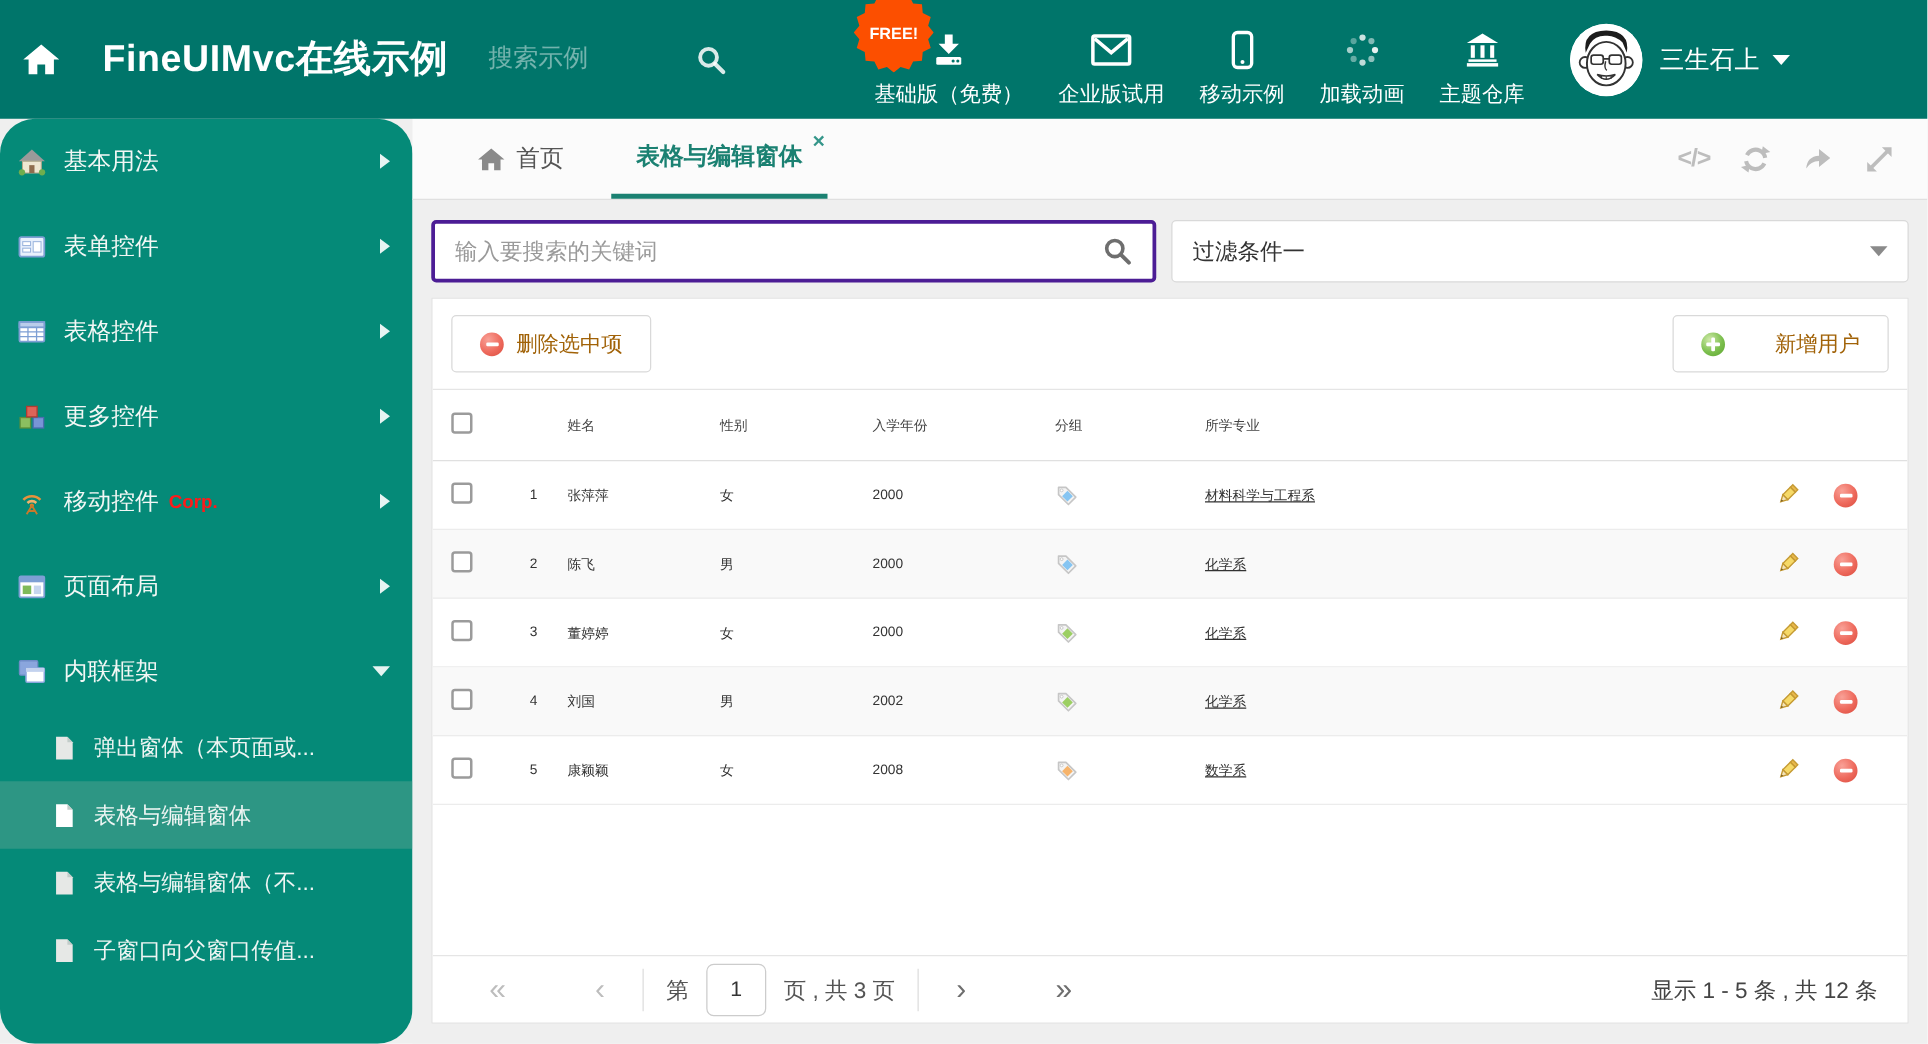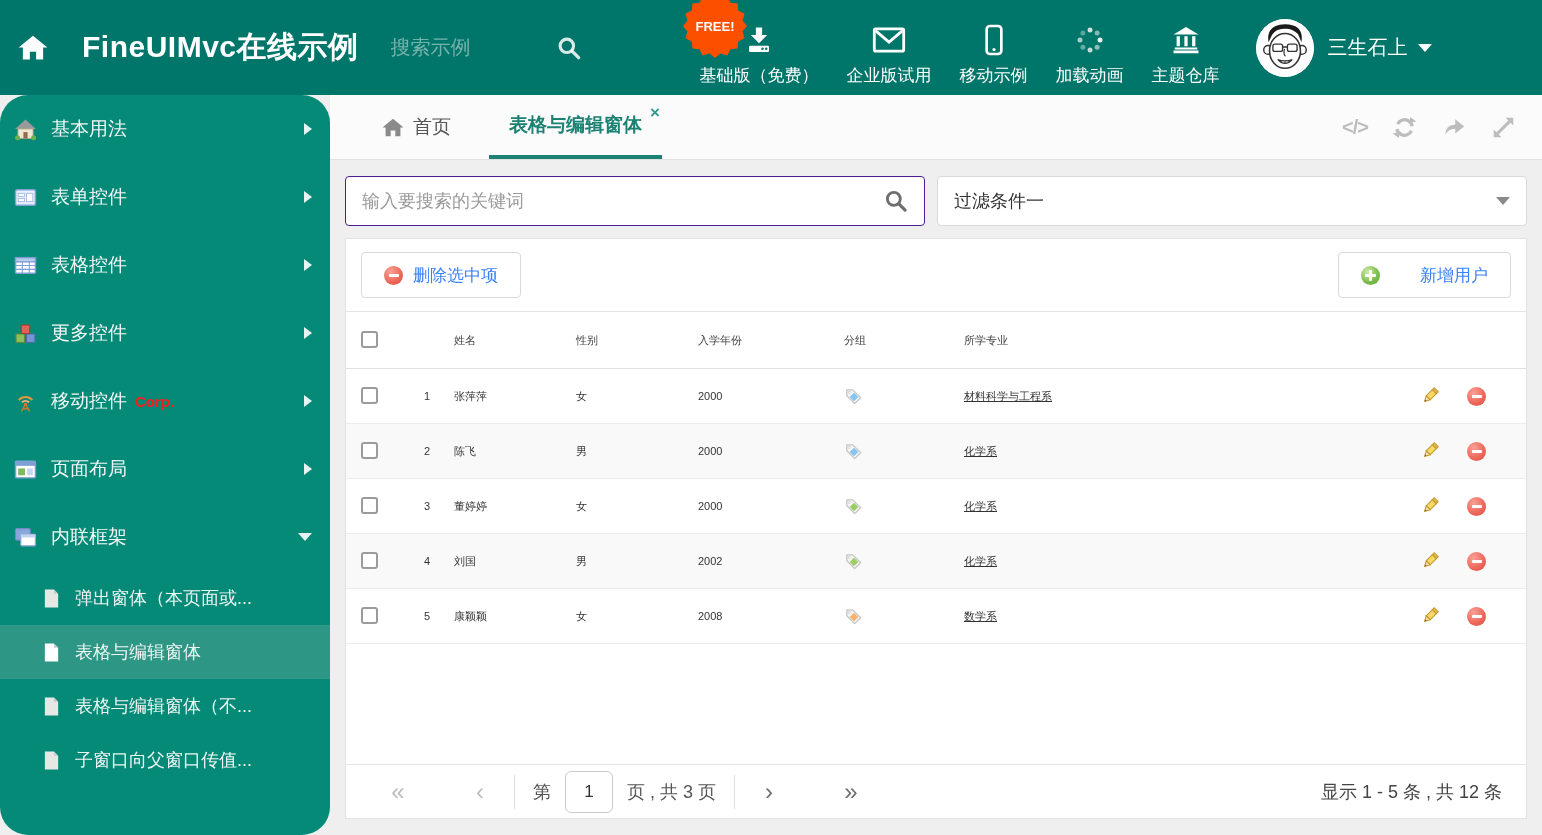--- a/index.html
+++ b/index.html
@@ -44,30 +44,30 @@
   .tab { display:flex; align-items:center; padding:0 20px; font-size:19px; color:#555; cursor:pointer; position:relative; }
   .tab .tab-home-ico { margin-right:9px; display:flex; }
   .tab.active { color:#1b8172; font-weight:bold; border-bottom:4px solid #1b8172; margin-left:18px; }
   .tab-close { position:absolute; top:9px; right:2px; color:#35968a; font-size:17px; font-weight:bold; line-height:1; cursor:pointer; }
   .tab-actions { margin-left:auto; display:flex; align-items:center; gap:24px; padding-right:26px; }
   .tab-act { color:#bdbdbd; cursor:pointer; display:flex; align-items:center; }
   .code-ico { font-size:20px; font-weight:bold; letter-spacing:-1px; color:#bdbdbd; }
 
   .content { flex:1; background:#efefef; padding:16px 15px 16px 15px; display:flex; flex-direction:column; overflow:hidden; }
   .filter-row { display:flex; gap:12px; flex:0 0 auto; }
-  .search-box { width:580px; height:50px; background:#fff; border:1px solid #4c1d95; border-radius:4px; display:flex; align-items:center; padding:0 16px; }
+  .search-box { width:580px; height:50px; background:#fff; border:3px solid #4c1d95; border-radius:4px; display:flex; align-items:center; padding:0 16px; }
   .search-box input { border:none; outline:none; flex:1; font-size:18px; color:#333; font-family:inherit; }
   .search-box input::placeholder { color:#9a9a9a; }
   .dropdown { flex:1; height:50px; background:#fff; border:1px solid #d9d9d9; border-radius:4px; display:flex; align-items:center; padding:0 16px; cursor:pointer; }
   .dropdown .dd-value { font-size:18px; color:#333; flex:1; }
   .dd-caret { width:0; height:0; border-left:7px solid transparent; border-right:7px solid transparent; border-top:8px solid #8a8a8a; }
 
   .grid-panel { margin-top:12px; flex:1; background:#fff; border:1px solid #e2e2e2; display:flex; flex-direction:column; overflow:hidden; }
   .toolbar { padding:13px 15px; border-bottom:1px solid #e5e5e5; display:flex; align-items:center; flex:0 0 auto; }
-  .btn { height:46px; background:#fff; border:1px solid #d9d9d9; border-radius:4px; display:inline-flex; align-items:center; padding:0 22px; font-size:17px; color:#3b82f6; cursor:pointer; gap:10px; }
+  .btn { height:46px; background:#fff; border:1px solid #d9d9d9; border-radius:4px; display:inline-flex; align-items:center; padding:0 22px; font-size:17px; color:#a16207; cursor:pointer; gap:10px; }
   .btn-add { margin-left:auto;gap:40px; }
 
   .tbl { flex:1; display:flex; flex-direction:column; overflow:hidden; }
   .trow { display:grid; grid-template-columns:48px 60px 122px 122px 146px 120px 1fr 118px; align-items:center; height:55px; border-bottom:1px solid #ececec; flex:0 0 auto; font-size:11px; color:#333; }
   .trow.thead { height:57px; color:#444; border-bottom:1px solid #e0e0e0; }
   .tcell-cb { padding-left:15px; }
   .cb { width:17px; height:17px; border:2px solid #9b9b9b; border-radius:3px; background:#fff; display:inline-block; cursor:pointer; }
   .tcell-num { text-align:right; padding-right:24px; }
   .rows-wrap { flex:0 0 auto; }
   .rows-wrap .trow:nth-child(even) { background:#f9f9f9; }

